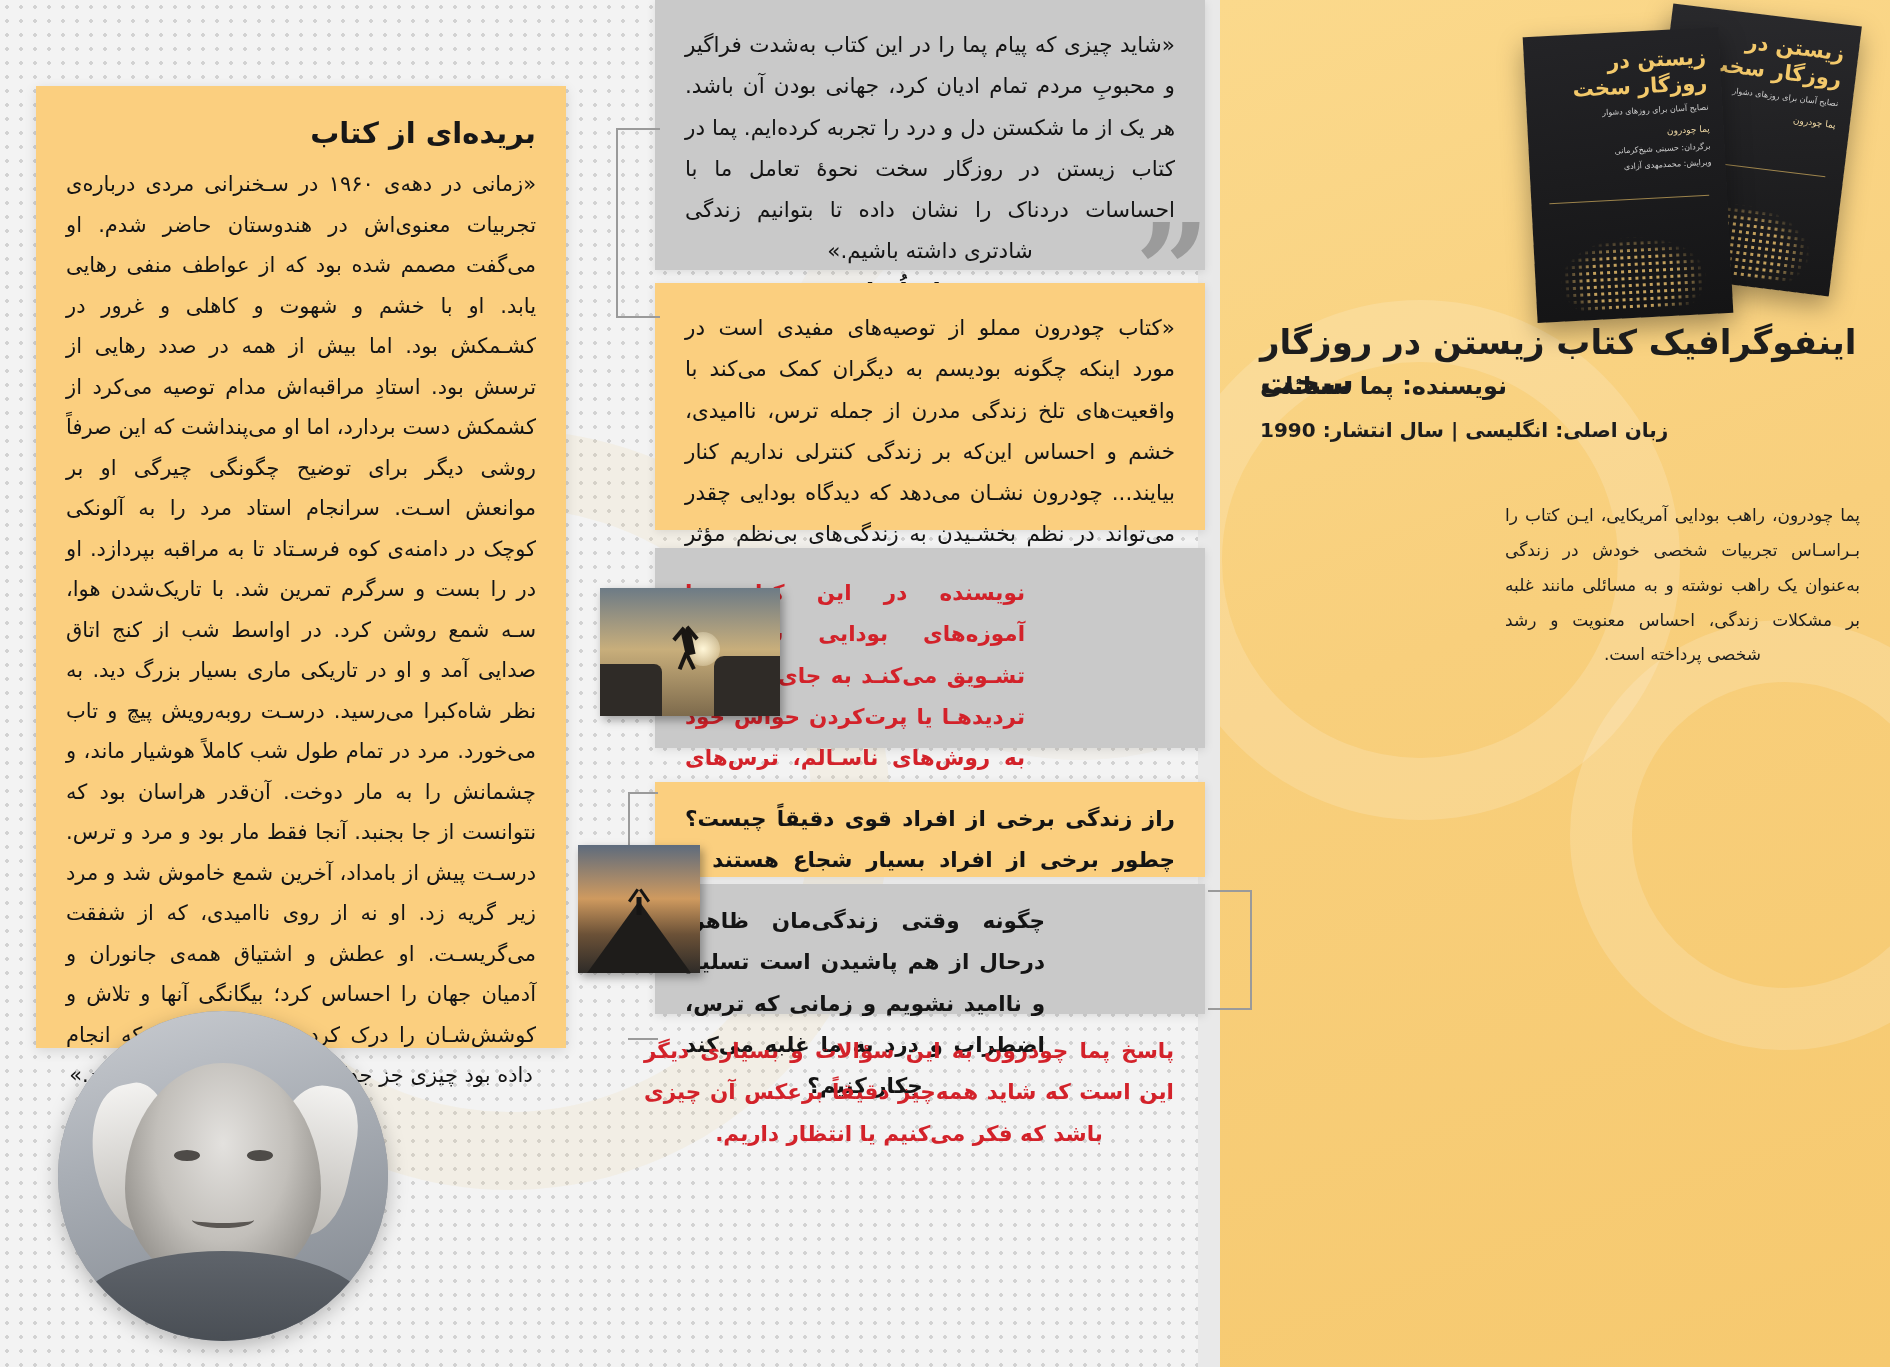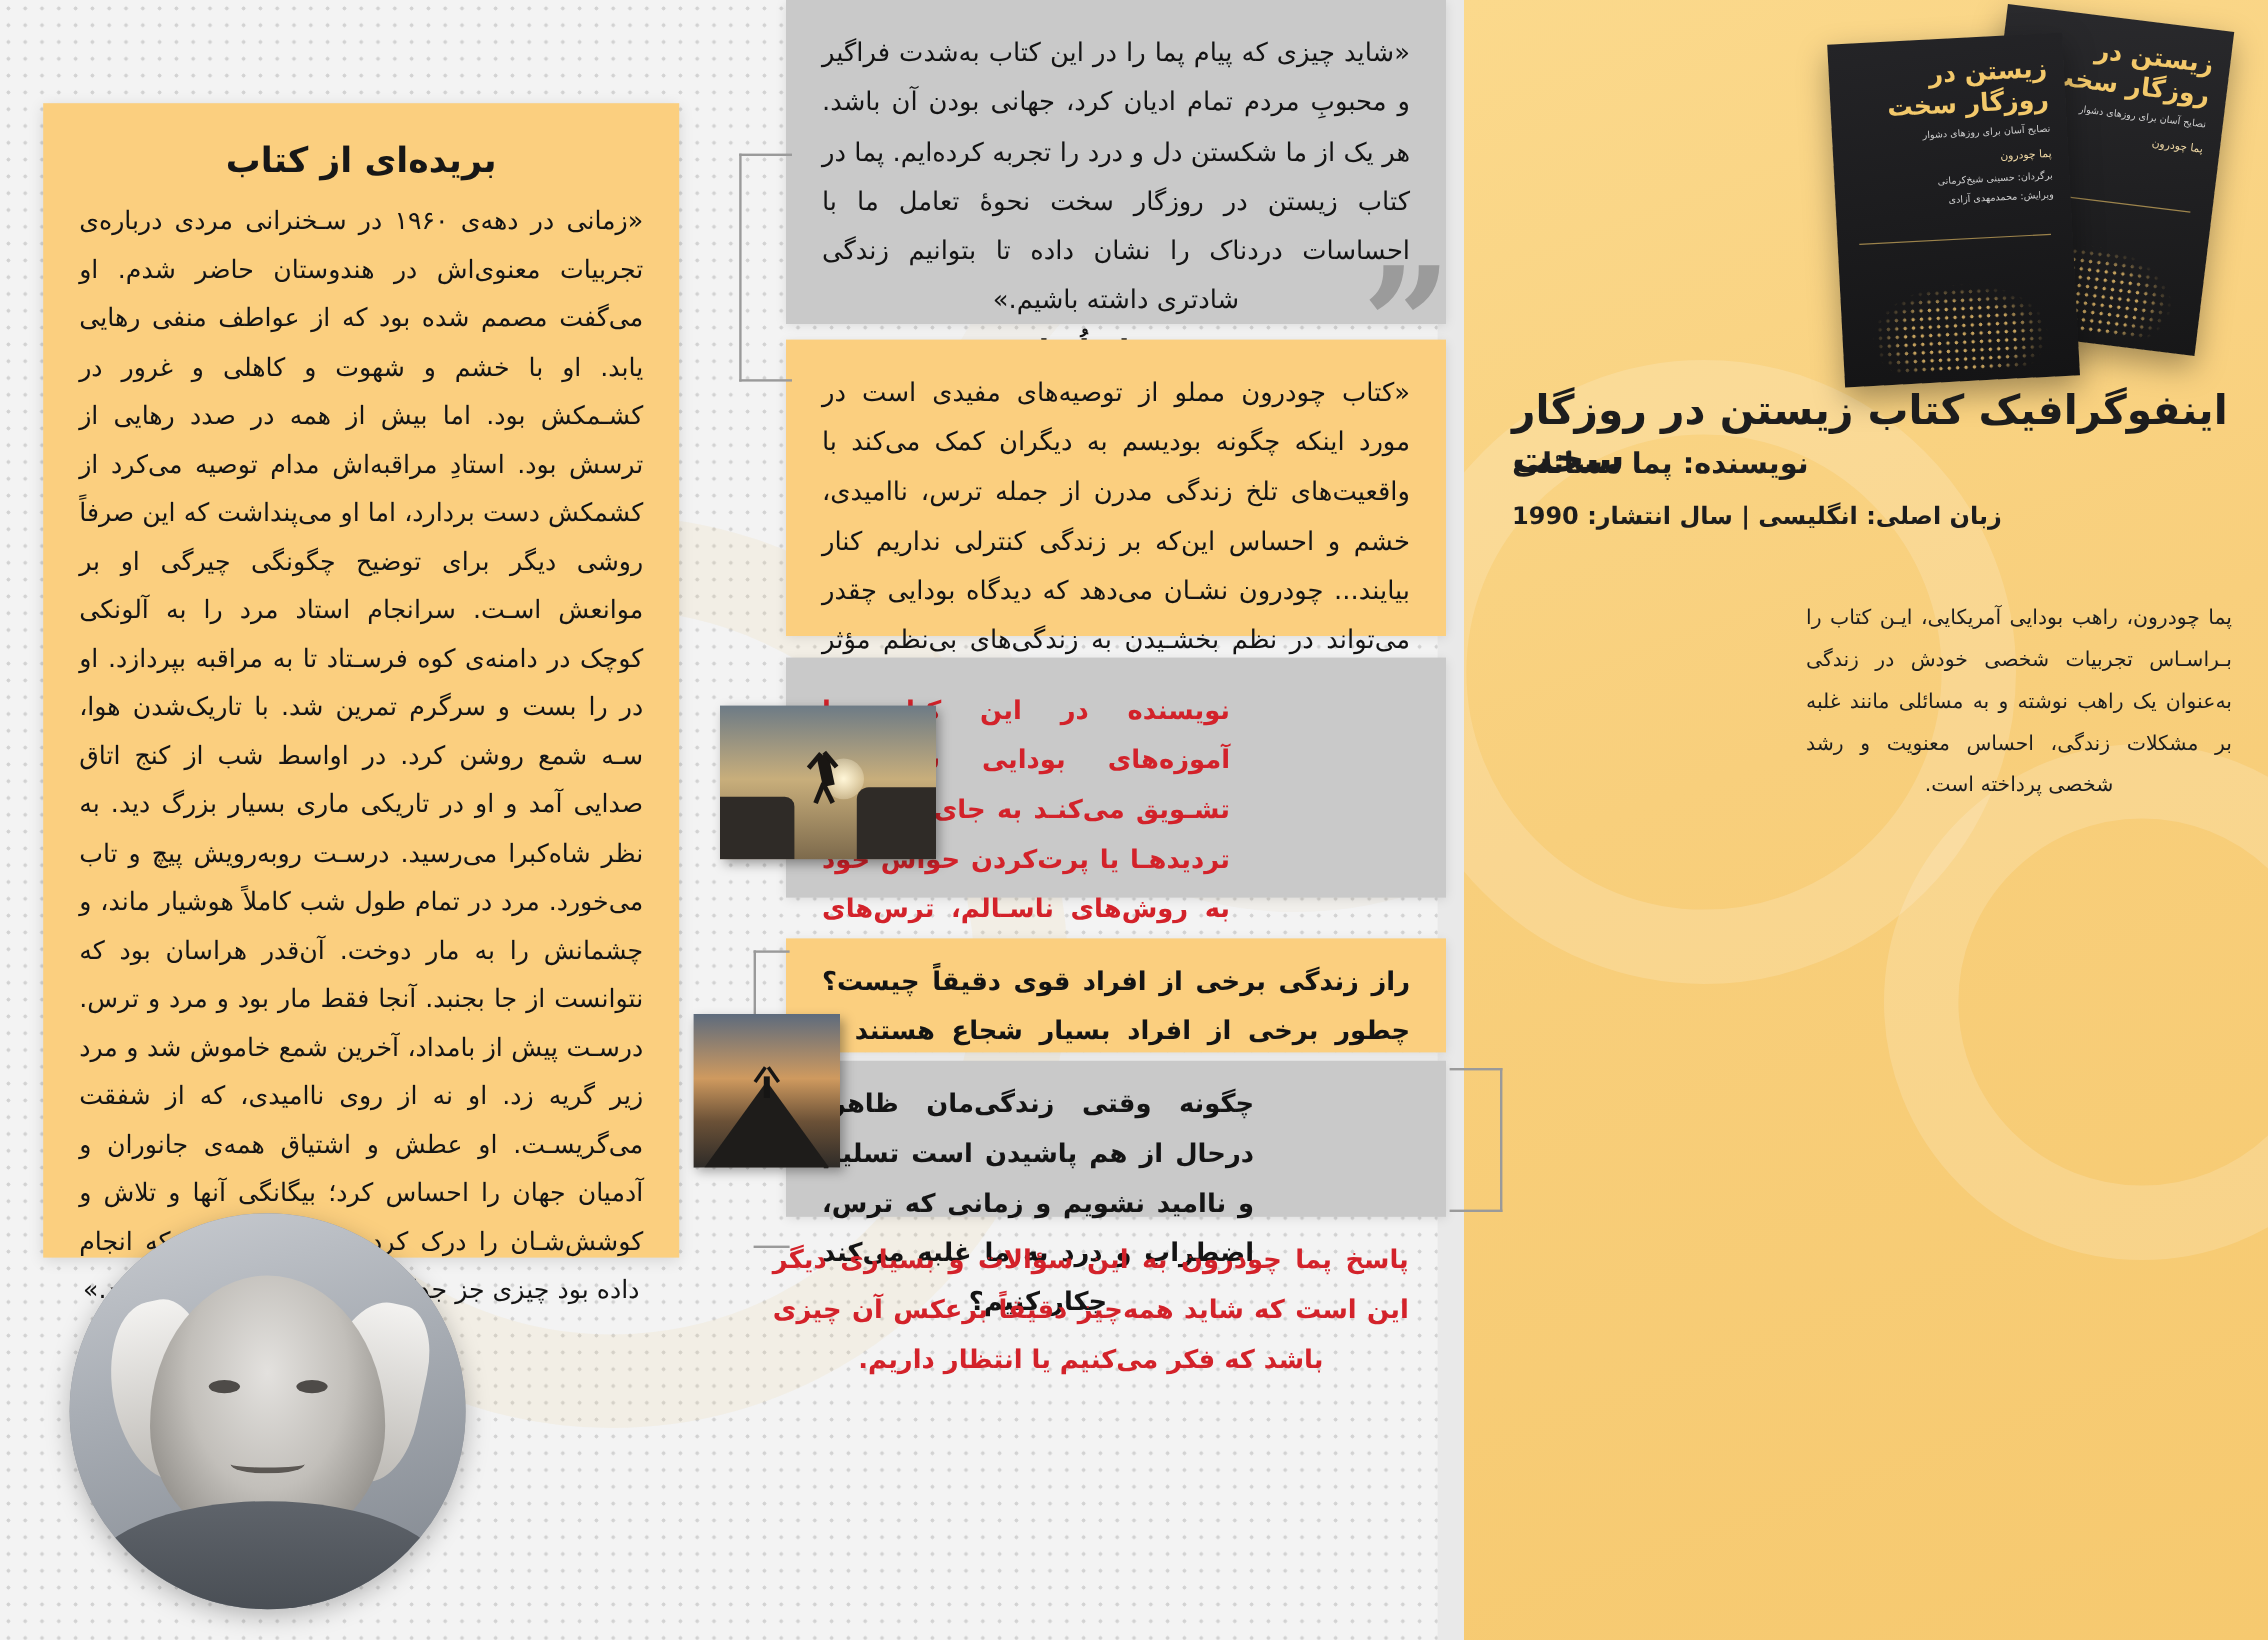--- a/index.html
+++ b/index.html
@@ -254,21 +254,20 @@
     left: 36px; top: 86px;
     width: 530px;
     height: 962px;
     background: #fbcf7f;
     box-shadow: 0 3px 12px rgba(0,0,0,.12);
     z-index: 3;
     padding: 30px 30px 24px 30px;
     direction: rtl;
   }
   .excerpt-title {
-    text-align: center;
     font-size: 29px;
     font-weight: 700;
     color: #171717;
     margin-bottom: 14px;
   }
   .excerpt-body {
     font-size: 21px;
     line-height: 1.93;
     color: #141414;
     text-align: justify;

